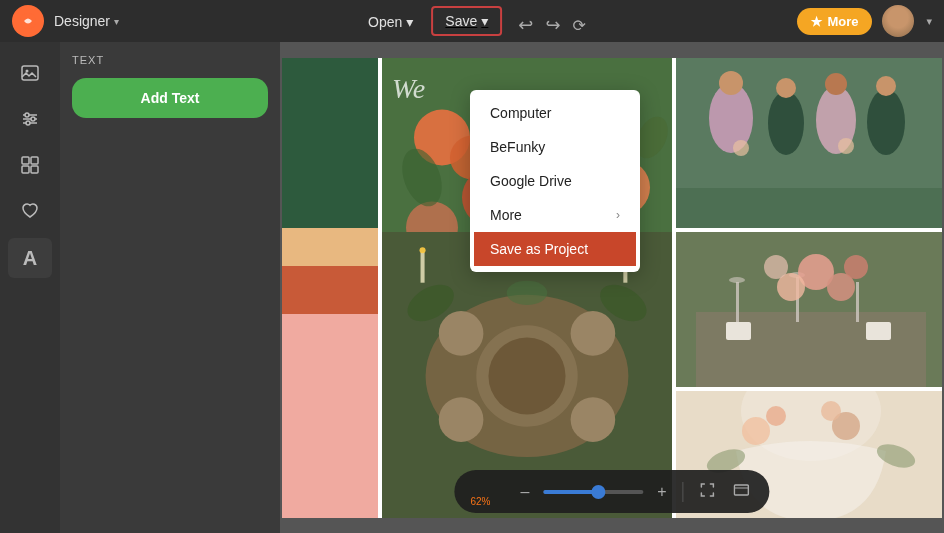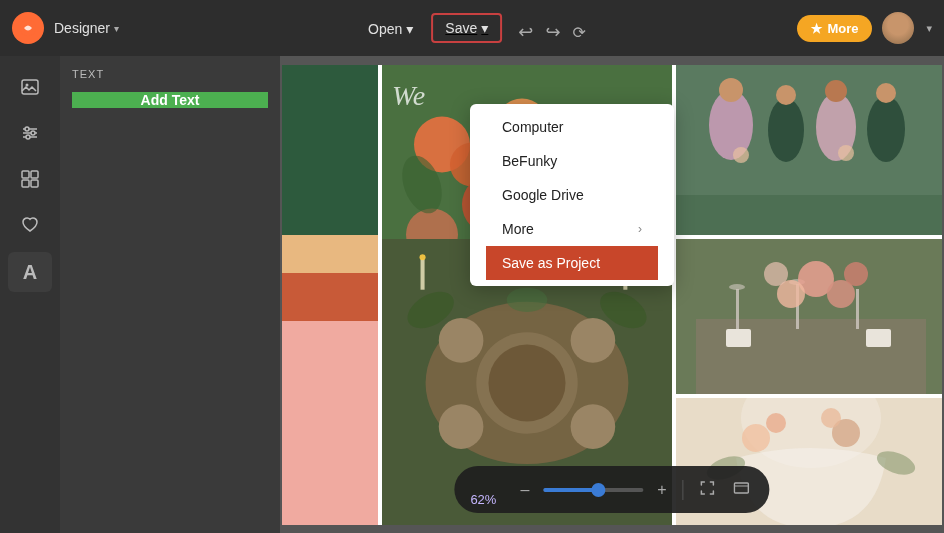--- a/index.html
+++ b/index.html
@@ -10,21 +10,21 @@
       font-family: -apple-system, BlinkMacSystemFont, 'Segoe UI', sans-serif;
       overflow: hidden;
       display: flex;
       flex-direction: column;
     }
 
     
     .topbar {
       display: flex;
       align-items: center;
-      height: 56px;
+      height: 42px;
       background: #2d2d2d;
       padding: 0 12px;
       gap: 10px;
       flex-shrink: 0;
       position: relative;
       z-index: 100;
     }
     .logo {
       width: 32px;
       height: 32px;
@@ -170,22 +170,22 @@
       font-size: 11px;
       letter-spacing: 1px;
       text-transform: uppercase;
     }
     .add-text-btn {
       background: #4caf50;
       border: none;
       color: white;
       font-size: 14px;
       font-weight: 600;
-      padding: 0;
-      border-radius: 0;
+      padding: 12px;
+      border-radius: 14px;
       cursor: pointer;
       width: 100%;
     }
 
     
     .canvas-area {
       flex: 1;
       background: #555;
       display: flex;
       flex-direction: column;
@@ -213,22 +213,22 @@
       left: 50%;
       transform: translateX(-50%);
       background: rgba(30,30,30,0.92);
       border-radius: 24px;
       padding: 6px 16px;
       display: flex;
       align-items: center;
       gap: 10px;
     }
     .zoom-pct {
-      color: #c4b5fd;
-      font-size: 13px;
+      color: #f97316;
+      font-size: 10px;
       min-width: 36px;
       margin-top: 20px;
     }
     .zoom-minus, .zoom-plus {
       color: #aaa;
       font-size: 16px;
       cursor: pointer;
       padding: 2px 4px;
     }
     .zoom-slider-track {
@@ -270,22 +270,22 @@
     
     .dropdown-menu {
       position: absolute;
       top: 48px;
       left: 50%;
       transform: translateX(-142px);
       background: #fff;
       border-radius: 6px;
       box-shadow: 0 4px 20px rgba(0,0,0,0.25);
       z-index: 1000;
-      width: 204px;
-      padding: 6px 16px;
+      width: 170px;
+      padding: 6px 4px;
       overflow: visible;
     }
     .dropdown-item {
       display: flex;
       align-items: center;
       justify-content: space-between;
       padding: 9px 16px;
       font-size: 14px;
       color: #222;
       cursor: pointer;

